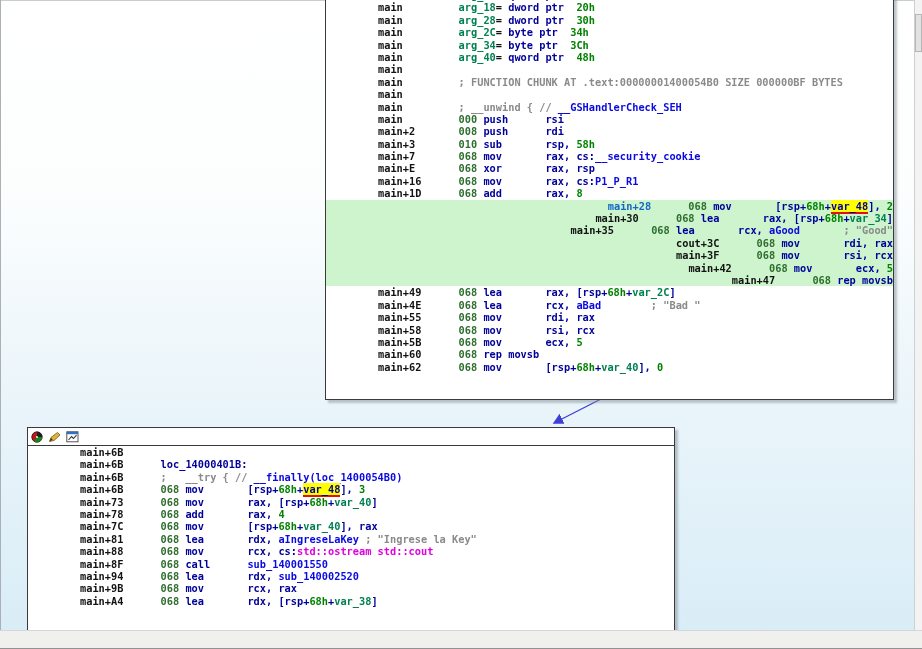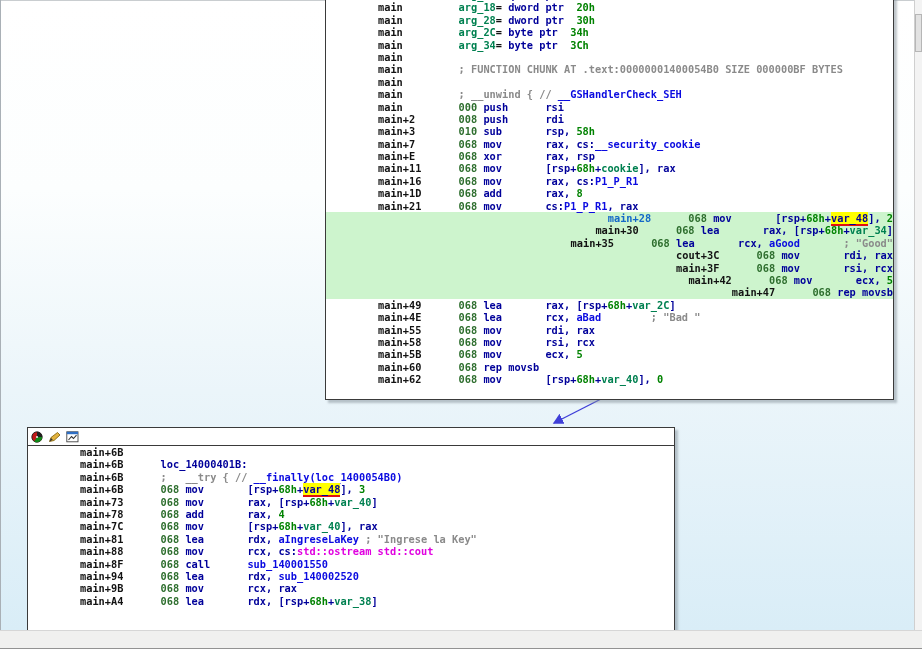--- a/index.html
+++ b/index.html
@@ -65,33 +65,32 @@
       <line x1="101" y1="6" x2="54" y2="30" stroke="#3f3fd8" stroke-width="1.4" marker-end="url(#arrowhead)"></line>
     </svg>
 
     <div class="block block-top">
       <div class="code" id="top-code">
           <div class="asm-row"><span class="tk-p">main         </span><span class="tk-v">arg_10</span><span class="tk-w">= </span><span class="tk-k">qword ptr</span><span class="tk-w">  </span><span class="tk-n">18h</span></div>
           <div class="asm-row"><span class="tk-p">main         </span><span class="tk-v">arg_18</span><span class="tk-w">= </span><span class="tk-k">dword ptr</span><span class="tk-w">  </span><span class="tk-n">20h</span></div>
           <div class="asm-row"><span class="tk-p">main         </span><span class="tk-v">arg_28</span><span class="tk-w">= </span><span class="tk-k">dword ptr</span><span class="tk-w">  </span><span class="tk-n">30h</span></div>
           <div class="asm-row"><span class="tk-p">main         </span><span class="tk-v">arg_2C</span><span class="tk-w">= </span><span class="tk-k">byte ptr</span><span class="tk-w">  </span><span class="tk-n">34h</span></div>
           <div class="asm-row"><span class="tk-p">main         </span><span class="tk-v">arg_34</span><span class="tk-w">= </span><span class="tk-k">byte ptr</span><span class="tk-w">  </span><span class="tk-n">3Ch</span></div>
+          <div class="asm-row"><span class="tk-p">main         </span><span class="tk-v">arg_40</span><span class="tk-w">= </span><span class="tk-k">qword ptr</span><span class="tk-w">  </span><span class="tk-n">48h</span></div>
           <div class="asm-row"><span class="tk-p">main</span></div>
           <div class="asm-row"><span class="tk-p">main         </span><span class="tk-c">; FUNCTION CHUNK AT .text:00000001400054B0 SIZE 000000BF BYTES</span></div>
           <div class="asm-row"><span class="tk-p">main</span></div>
           <div class="asm-row"><span class="tk-p">main         </span><span class="tk-c">; __unwind { // </span><span class="tk-g">__GSHandlerCheck_SEH</span></div>
           <div class="asm-row"><span class="tk-p">main         </span><span class="tk-s">000 </span><span class="tk-k">push      rsi</span></div>
           <div class="asm-row"><span class="tk-p">main+2       </span><span class="tk-s">008 </span><span class="tk-k">push      rdi</span></div>
           <div class="asm-row"><span class="tk-p">main+3       </span><span class="tk-s">010 </span><span class="tk-k">sub       rsp, </span><span class="tk-n">58h</span></div>
           <div class="asm-row"><span class="tk-p">main+7       </span><span class="tk-s">068 </span><span class="tk-k">mov       rax, cs:</span><span class="tk-g">__security_cookie</span></div>
           <div class="asm-row"><span class="tk-p">main+E       </span><span class="tk-s">068 </span><span class="tk-k">xor       rax, rsp</span></div>
-          <div class="asm-row"><span class="tk-p">main+11      </span><span class="tk-s">068 </span><span class="tk-k">mov       [rsp+</span><span class="tk-n">68h</span><span class="tk-k">+</span><span class="tk-v">cookie</span><span class="tk-k">], rax</span></div>
           <div class="asm-row"><span class="tk-p">main+16      </span><span class="tk-s">068 </span><span class="tk-k">mov       rax, cs:</span><span class="tk-g">P1_P_R1</span></div>
           <div class="asm-row"><span class="tk-p">main+1D      </span><span class="tk-s">068 </span><span class="tk-k">add       rax, </span><span class="tk-n">8</span></div>
-          <div class="asm-row"><span class="tk-p">main+21      </span><span class="tk-s">068 </span><span class="tk-k">mov       cs:</span><span class="tk-g">P1_P_R1</span><span class="tk-k">, rax</span></div>
           <div class="asm-row hl-row"><span class="tk-pc">main+28      </span><span class="tk-s">068 </span><span class="tk-k">mov       [rsp+</span><span class="tk-n">68h</span><span class="tk-k">+</span><span class="tk-hv">var_48</span><span class="tk-k">], </span><span class="tk-n">2</span></div>
           <div class="asm-row hl-row"><span class="tk-p">main+30      </span><span class="tk-s">068 </span><span class="tk-k">lea       rax, [rsp+</span><span class="tk-n">68h</span><span class="tk-k">+</span><span class="tk-v">var_34</span><span class="tk-k">]</span></div>
           <div class="asm-row hl-row"><span class="tk-p">main+35      </span><span class="tk-s">068 </span><span class="tk-k">lea       rcx, </span><span class="tk-g">aGood</span><span class="tk-w">       </span><span class="tk-c">; "Good"</span></div>
           <div class="asm-row hl-row"><span class="tk-p">cout+3C      </span><span class="tk-s">068 </span><span class="tk-k">mov       rdi, rax</span></div>
           <div class="asm-row hl-row"><span class="tk-p">main+3F      </span><span class="tk-s">068 </span><span class="tk-k">mov       rsi, rcx</span></div>
           <div class="asm-row hl-row"><span class="tk-p">main+42      </span><span class="tk-s">068 </span><span class="tk-k">mov       ecx, </span><span class="tk-n">5</span></div>
           <div class="asm-row hl-row"><span class="tk-p">main+47      </span><span class="tk-s">068 </span><span class="tk-k">rep movsb</span></div>
           <div class="asm-row"><span class="tk-p">main+49      </span><span class="tk-s">068 </span><span class="tk-k">lea       rax, [rsp+</span><span class="tk-n">68h</span><span class="tk-k">+</span><span class="tk-v">var_2C</span><span class="tk-k">]</span></div>
           <div class="asm-row"><span class="tk-p">main+4E      </span><span class="tk-s">068 </span><span class="tk-k">lea       rcx, </span><span class="tk-g">aBad</span><span class="tk-w">        </span><span class="tk-c">; "Bad "</span></div>
           <div class="asm-row"><span class="tk-p">main+55      </span><span class="tk-s">068 </span><span class="tk-k">mov       rdi, rax</span></div>

